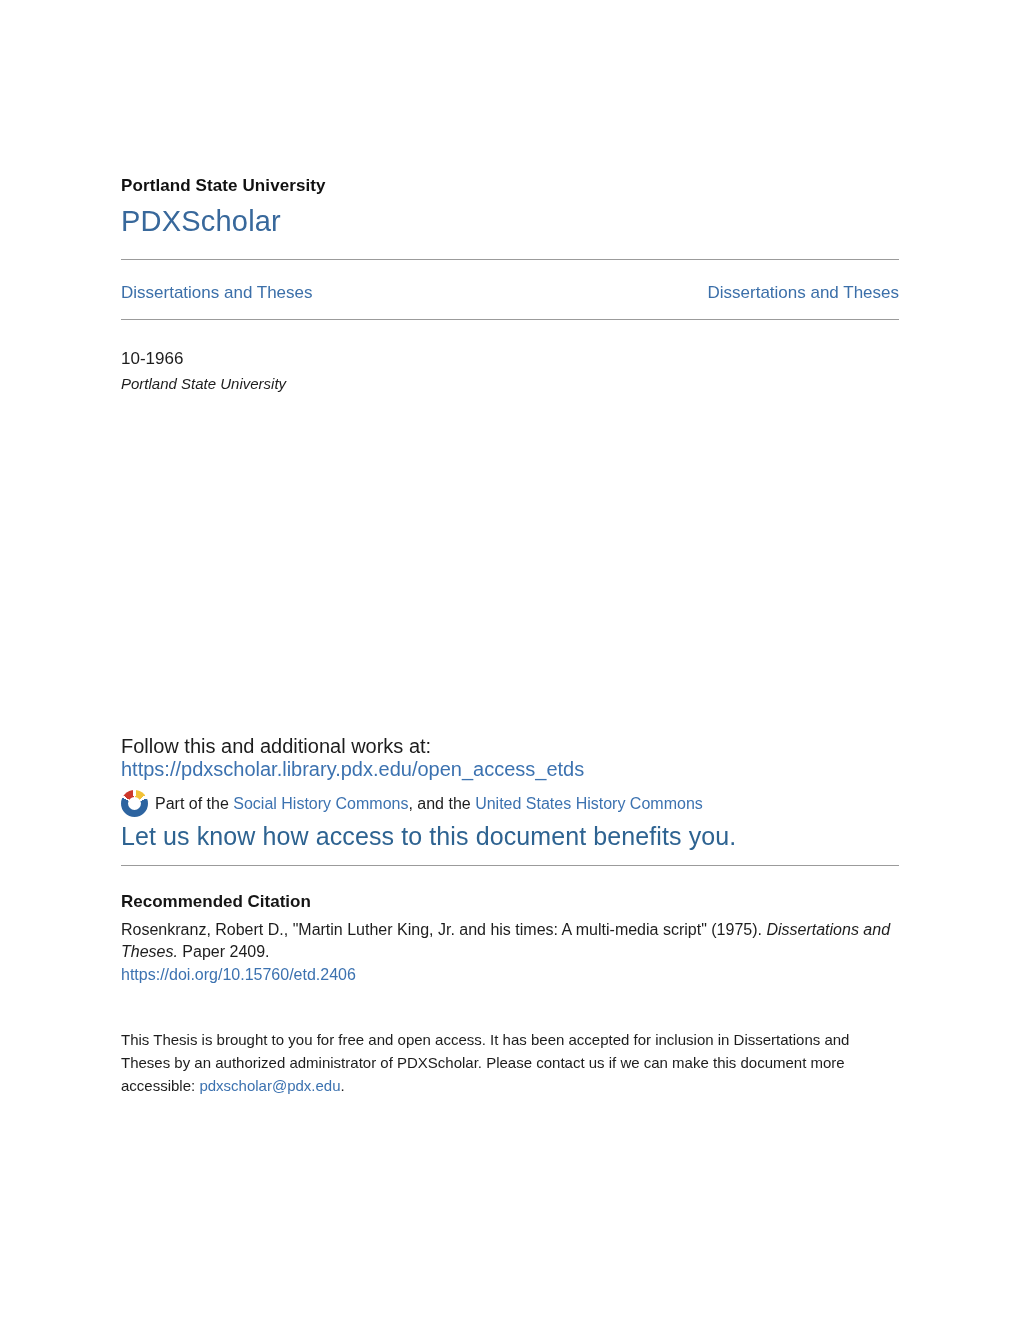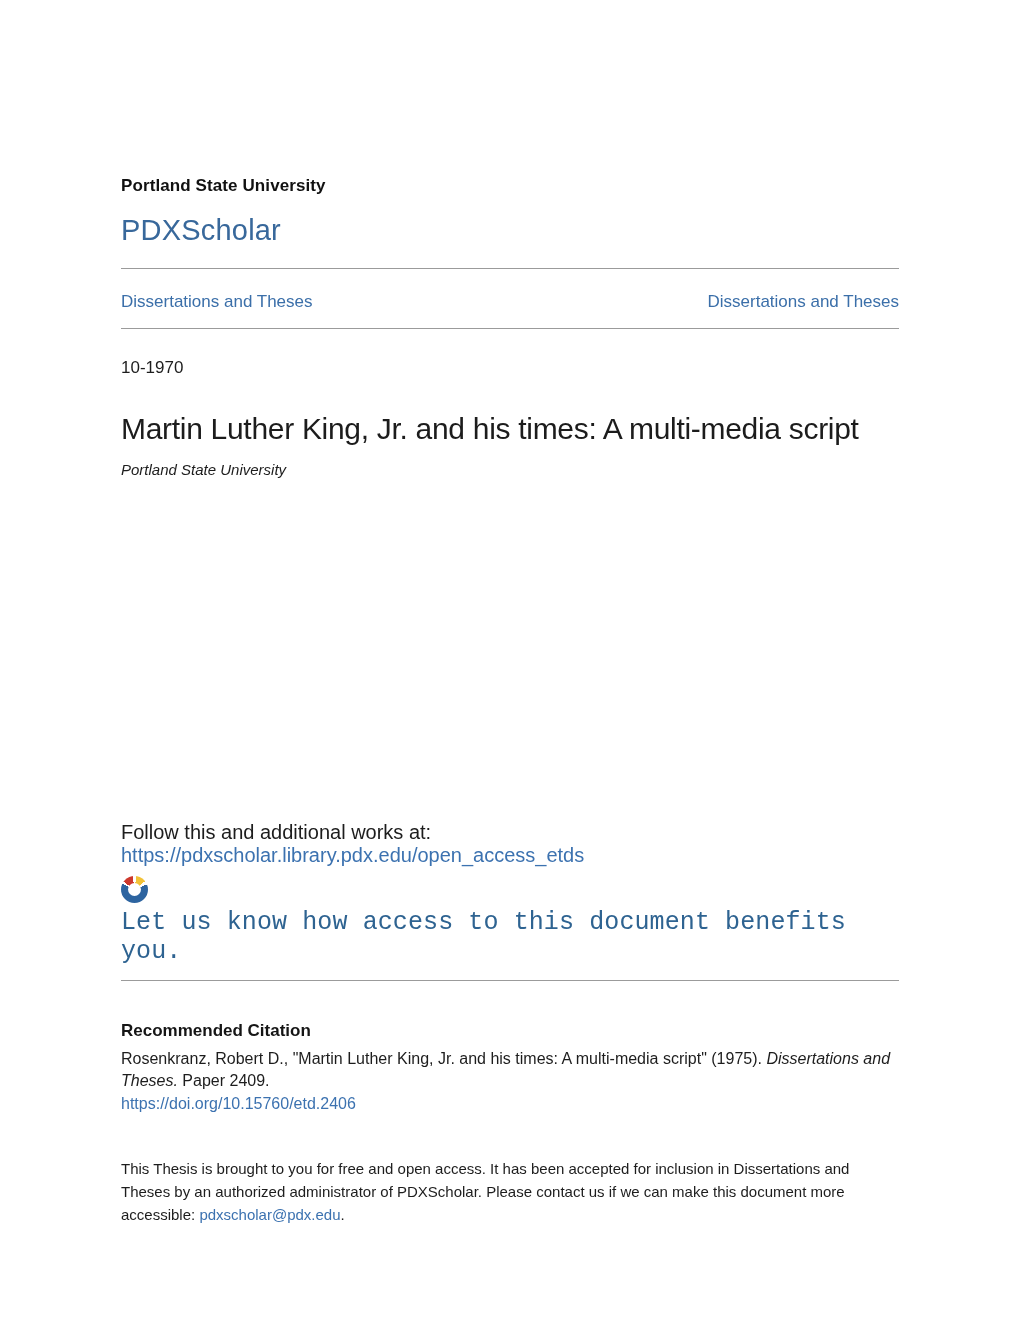--- a/index.html
+++ b/index.html
@@ -14,21 +14,21 @@
   .content { margin: 0 121px; width: 778px; }
 
   .rule { border: none; border-top: 1px solid #9b9b9b; height: 0; }
 
   .institution {
     padding-top: 176px;
     font-size: 17px; font-weight: 700; color: #111;
     letter-spacing: 0.1px;
   }
   .wordmark {
-    margin-top: 18px;
+    margin-top: 9px;
     font-size: 29px; font-weight: 500; color: #38689b;
     letter-spacing: 0.2px;
   }
   .rule-1 { margin-top: 21px; }
 
   .series-row {
     margin-top: 23px;
     display: flex; justify-content: space-between; align-items: flex-end;
   }
   .series-link { font-size: 17px; color: #3b6fa9; text-decoration: none; cursor: pointer; }
@@ -69,26 +69,25 @@
   .dc-icon::after {
     content: ""; position: absolute; inset: 7px;
     background: #ffffff; border-radius: 50%;
   }
 
   .benefits-line {
     display: block;
     margin-top: 5px;
     font-size: 25px; color: #2e6391; text-decoration: none; cursor: pointer;
     letter-spacing: 0.1px;
-    font-family: Liberation Mono, monospace;
   }
 
   .rule-3 { margin-top: 14px; }
 
-  .citation-heading { margin-top: 40px; font-size: 17px; font-weight: 700; color: #151515; }
+  .citation-heading { margin-top: 26px; font-size: 17px; font-weight: 700; color: #151515; }
   .citation-body { margin-top: 7px; font-size: 16px; line-height: 22px; color: #1d1d1d; }
   .citation-body .italic { font-style: italic; }
   .citation-doi { display: inline-block; margin-top: 3px; font-size: 16px; }
 
   .footer-note { margin-top: 44px; font-size: 15px; line-height: 23px; color: #1d1d1d; }
 </style>
 </head>
 <body>
 
 <div class="page">
@@ -99,32 +98,34 @@
 
     <hr class="rule rule-1">
 
     <div class="series-row">
       <a class="series-link">Dissertations and Theses</a>
       <a class="series-link">Dissertations and Theses</a>
     </div>
 
     <hr class="rule rule-2">
 
-    <div class="pub-date">10-1970</div>
+    <div class="pub-date">10-1966</div>
 
-    <h1 class="doc-title">Martin Luther King, Jr. and his times: A multi-media script</h1>
 
     <div class="author-affil">Portland State University</div>
 
     <div class="follow-line">
       <span>Follow this and additional works at: </span><a class="link">https://pdxscholar.library.pdx.edu/open_access_etds</a>
     </div>
 
     <div class="commons-line">
       <span class="dc-icon"></span>
+      <span>
+        <span>Part of the </span><a class="link">Social History Commons</a><span>, and the </span><a class="link">United States History Commons</a>
+      </span>
     </div>
 
     <a class="benefits-line">Let us know how access to this document benefits you.</a>
 
     <hr class="rule rule-3">
 
     <div class="citation-heading">Recommended Citation</div>
     <p class="citation-body">
       <span>Rosenkranz, Robert D., "Martin Luther King, Jr. and his times: A multi-media script" (1975). </span><span class="italic">Dissertations and Theses.</span><span> Paper 2409.</span>
     </p>

